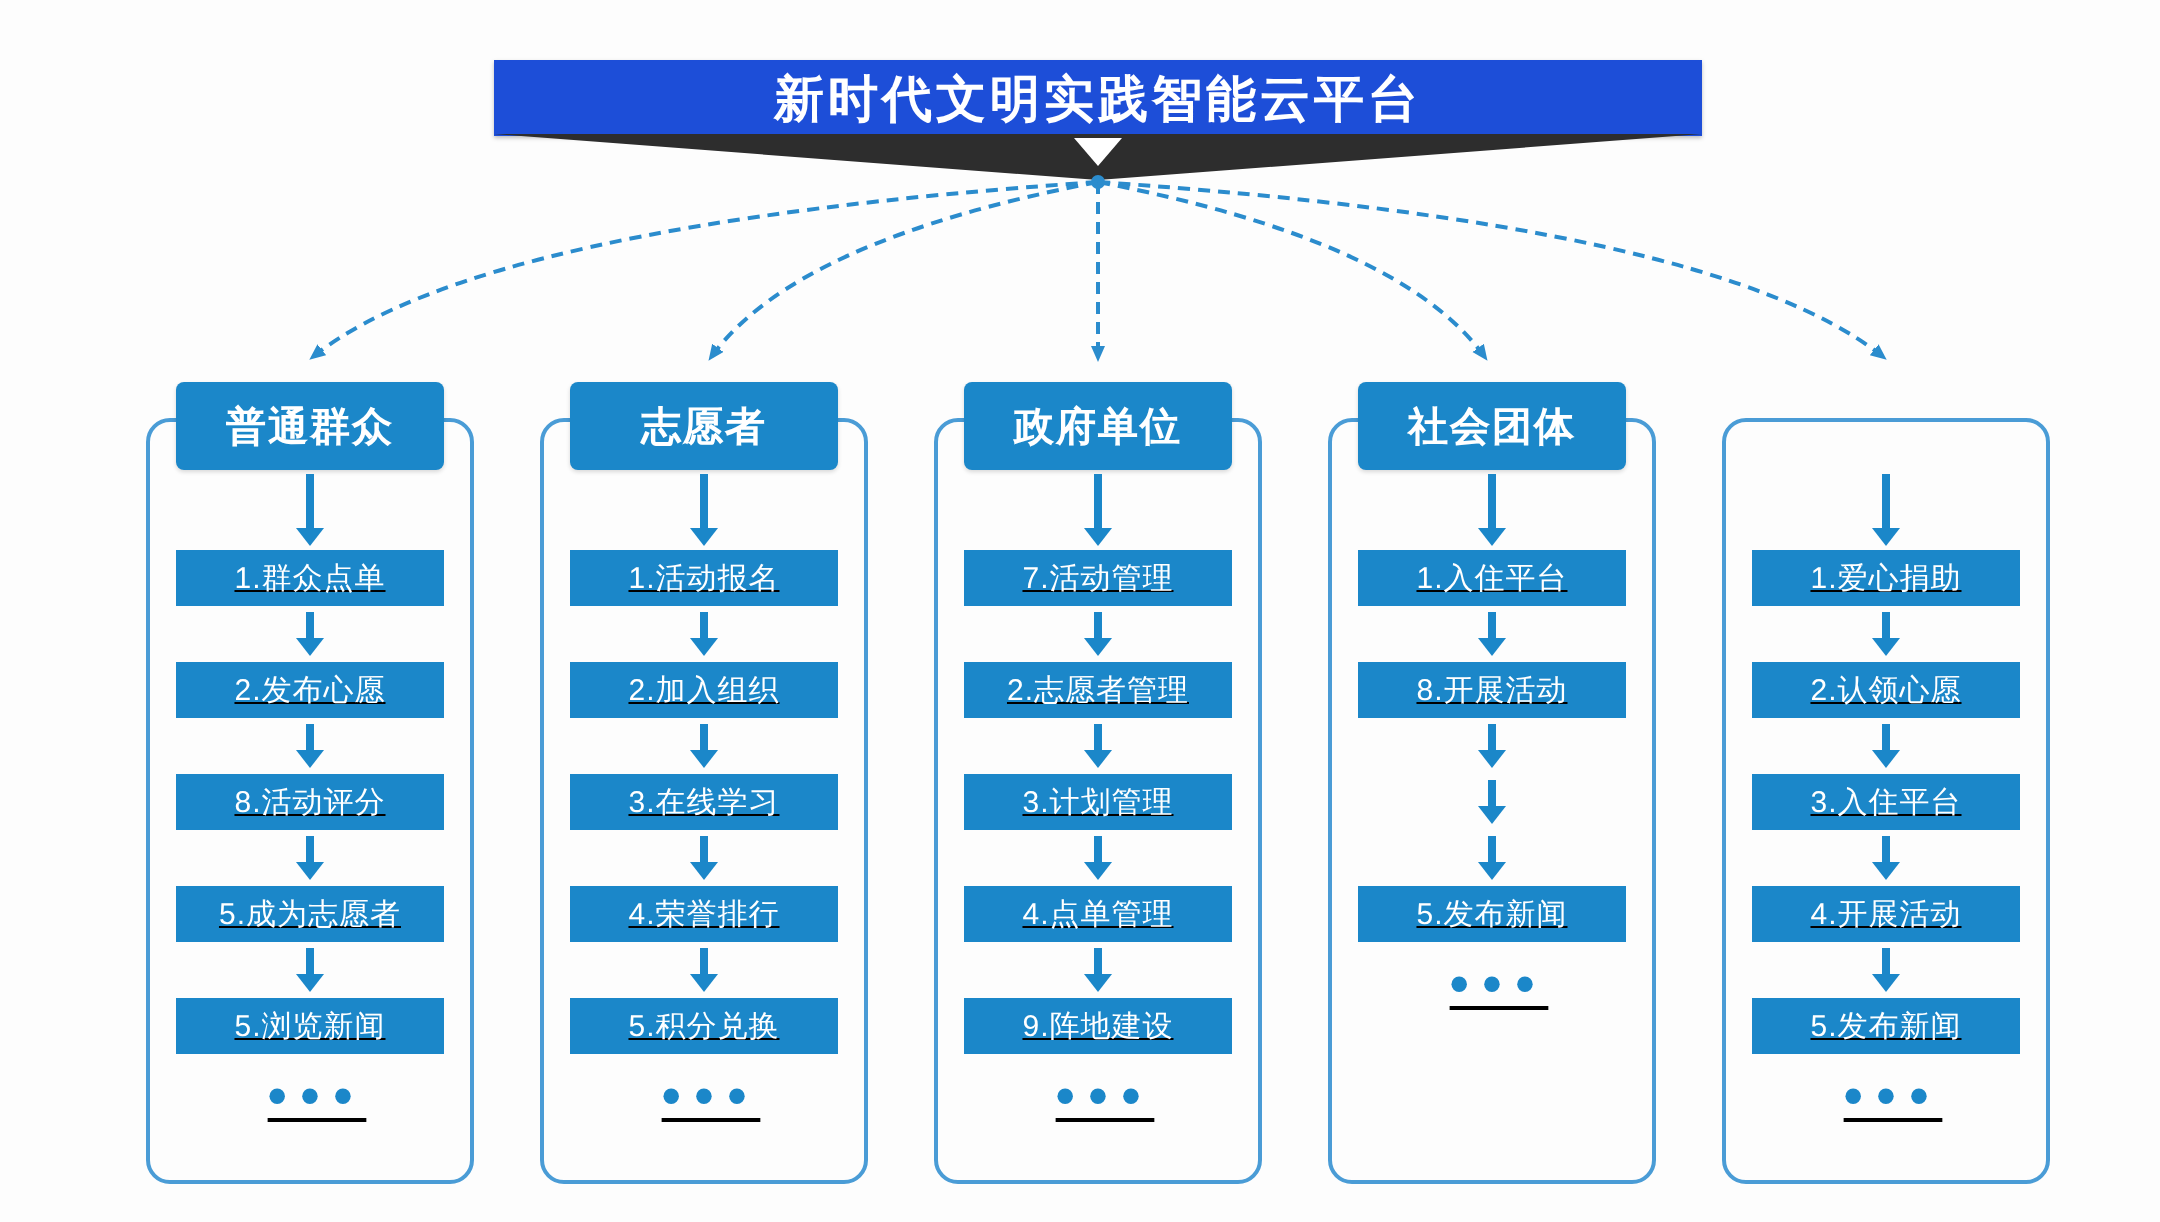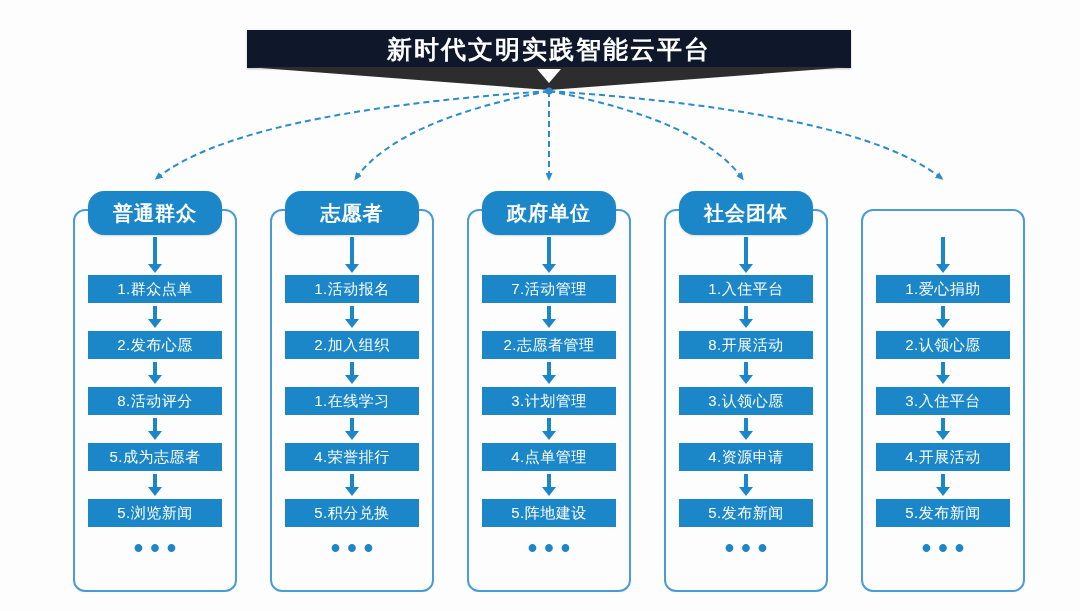--- a/index.html
+++ b/index.html
@@ -10,21 +10,21 @@
   .canvas{
     position:relative;
     width:1080px;height:611px;
     background:#fdfdfd;
     overflow:hidden;
   }
 
   
   .banner{
     position:absolute;left:247px;top:30px;width:604px;height:38px;
-    background:#0f172a;
+    background:#1d4ed8;
     display:flex;align-items:center;justify-content:center;
     color:#ffffff;font-size:25px;font-weight:bold;letter-spacing:2px;
     box-shadow:0 1px 2px rgba(0,0,0,.25);
   }
   .banner-ribbon{
     position:absolute;left:247px;top:67px;width:604px;height:23px;
     background:#2d2d2d;
     -webkit-clip-path:polygon(0 0,100% 0,50% 100%);
     clip-path:polygon(0 0,100% 0,50% 100%);
   }
@@ -39,29 +39,29 @@
   .connectors{position:absolute;left:0;top:0;width:1080px;height:611px;pointer-events:none;}
 
   
   .column{position:absolute;top:0;width:164px;height:611px;}
   .col-outline{
     position:absolute;left:0;right:0;top:209px;height:379px;
     border:2px solid #4a9cd6;border-radius:12px;background:transparent;
   }
   .col-header{
     position:absolute;left:50%;top:191px;transform:translateX(-50%);
-    width:134px;height:44px;border-radius:16px;
+    width:134px;height:44px;border-radius:4px;
     background:#1b87c9;color:#fff;
     display:flex;align-items:center;justify-content:center;
     font-size:20px;font-weight:bold;letter-spacing:1px;
     box-shadow:0 1px 2px rgba(0,0,0,.15);
   }
   .col-stack{
     position:absolute;left:0;right:0;top:235px;
-    display:flex;flex-direction:column;align-items:center;
+    display:flex;flex-direction:column;align-items:center;text-decoration:underline;
   }
   .item{
     width:134px;height:28px;background:#1b87c9;color:#ffffff;
     display:flex;align-items:center;justify-content:center;
     font-size:15px;letter-spacing:.5px;
   }
   .flow-arrow{display:flex;flex-direction:column;align-items:center;}
   .flow-arrow .shaft{width:4px;background:#1b87c9;}
   .flow-arrow .head{
     width:0;height:0;
@@ -151,21 +151,21 @@
       <div class="item">1.活动报名</div>
       <div class="flow-arrow short">
           <i class="shaft"></i>
           <i class="head"></i>
         </div>
       <div class="item">2.加入组织</div>
       <div class="flow-arrow short">
           <i class="shaft"></i>
           <i class="head"></i>
         </div>
-      <div class="item">1.在线学习</div>
+      <div class="item">3.在线学习</div>
       <div class="flow-arrow short">
           <i class="shaft"></i>
           <i class="head"></i>
         </div>
       <div class="item">4.荣誉排行</div>
       <div class="flow-arrow short">
           <i class="shaft"></i>
           <i class="head"></i>
         </div>
       <div class="item">5.积分兑换</div>
@@ -196,21 +196,21 @@
       <div class="item">3.计划管理</div>
       <div class="flow-arrow short">
           <i class="shaft"></i>
           <i class="head"></i>
         </div>
       <div class="item">4.点单管理</div>
       <div class="flow-arrow short">
           <i class="shaft"></i>
           <i class="head"></i>
         </div>
-      <div class="item">5.阵地建设</div>
+      <div class="item">9.阵地建设</div>
       <div class="dots">•••</div>
     </div>
   </div>
 
   <div class="column" style="left:664px">
     <div class="col-outline"></div>
     <div class="col-header">
       <span>社会团体</span>
     </div>
     <div class="col-stack">
@@ -221,26 +221,24 @@
       <div class="item">1.入住平台</div>
       <div class="flow-arrow short">
           <i class="shaft"></i>
           <i class="head"></i>
         </div>
       <div class="item">8.开展活动</div>
       <div class="flow-arrow short">
           <i class="shaft"></i>
           <i class="head"></i>
         </div>
-      <div class="item">3.认领心愿</div>
-      <div class="flow-arrow short">
-          <i class="shaft"></i>
-          <i class="head"></i>
-        </div>
-      <div class="item">4.资源申请</div>
+      <div class="flow-arrow short">
+          <i class="shaft"></i>
+          <i class="head"></i>
+        </div>
       <div class="flow-arrow short">
           <i class="shaft"></i>
           <i class="head"></i>
         </div>
       <div class="item">5.发布新闻</div>
       <div class="dots">•••</div>
     </div>
   </div>
 
   <div class="column" style="left:861px">

